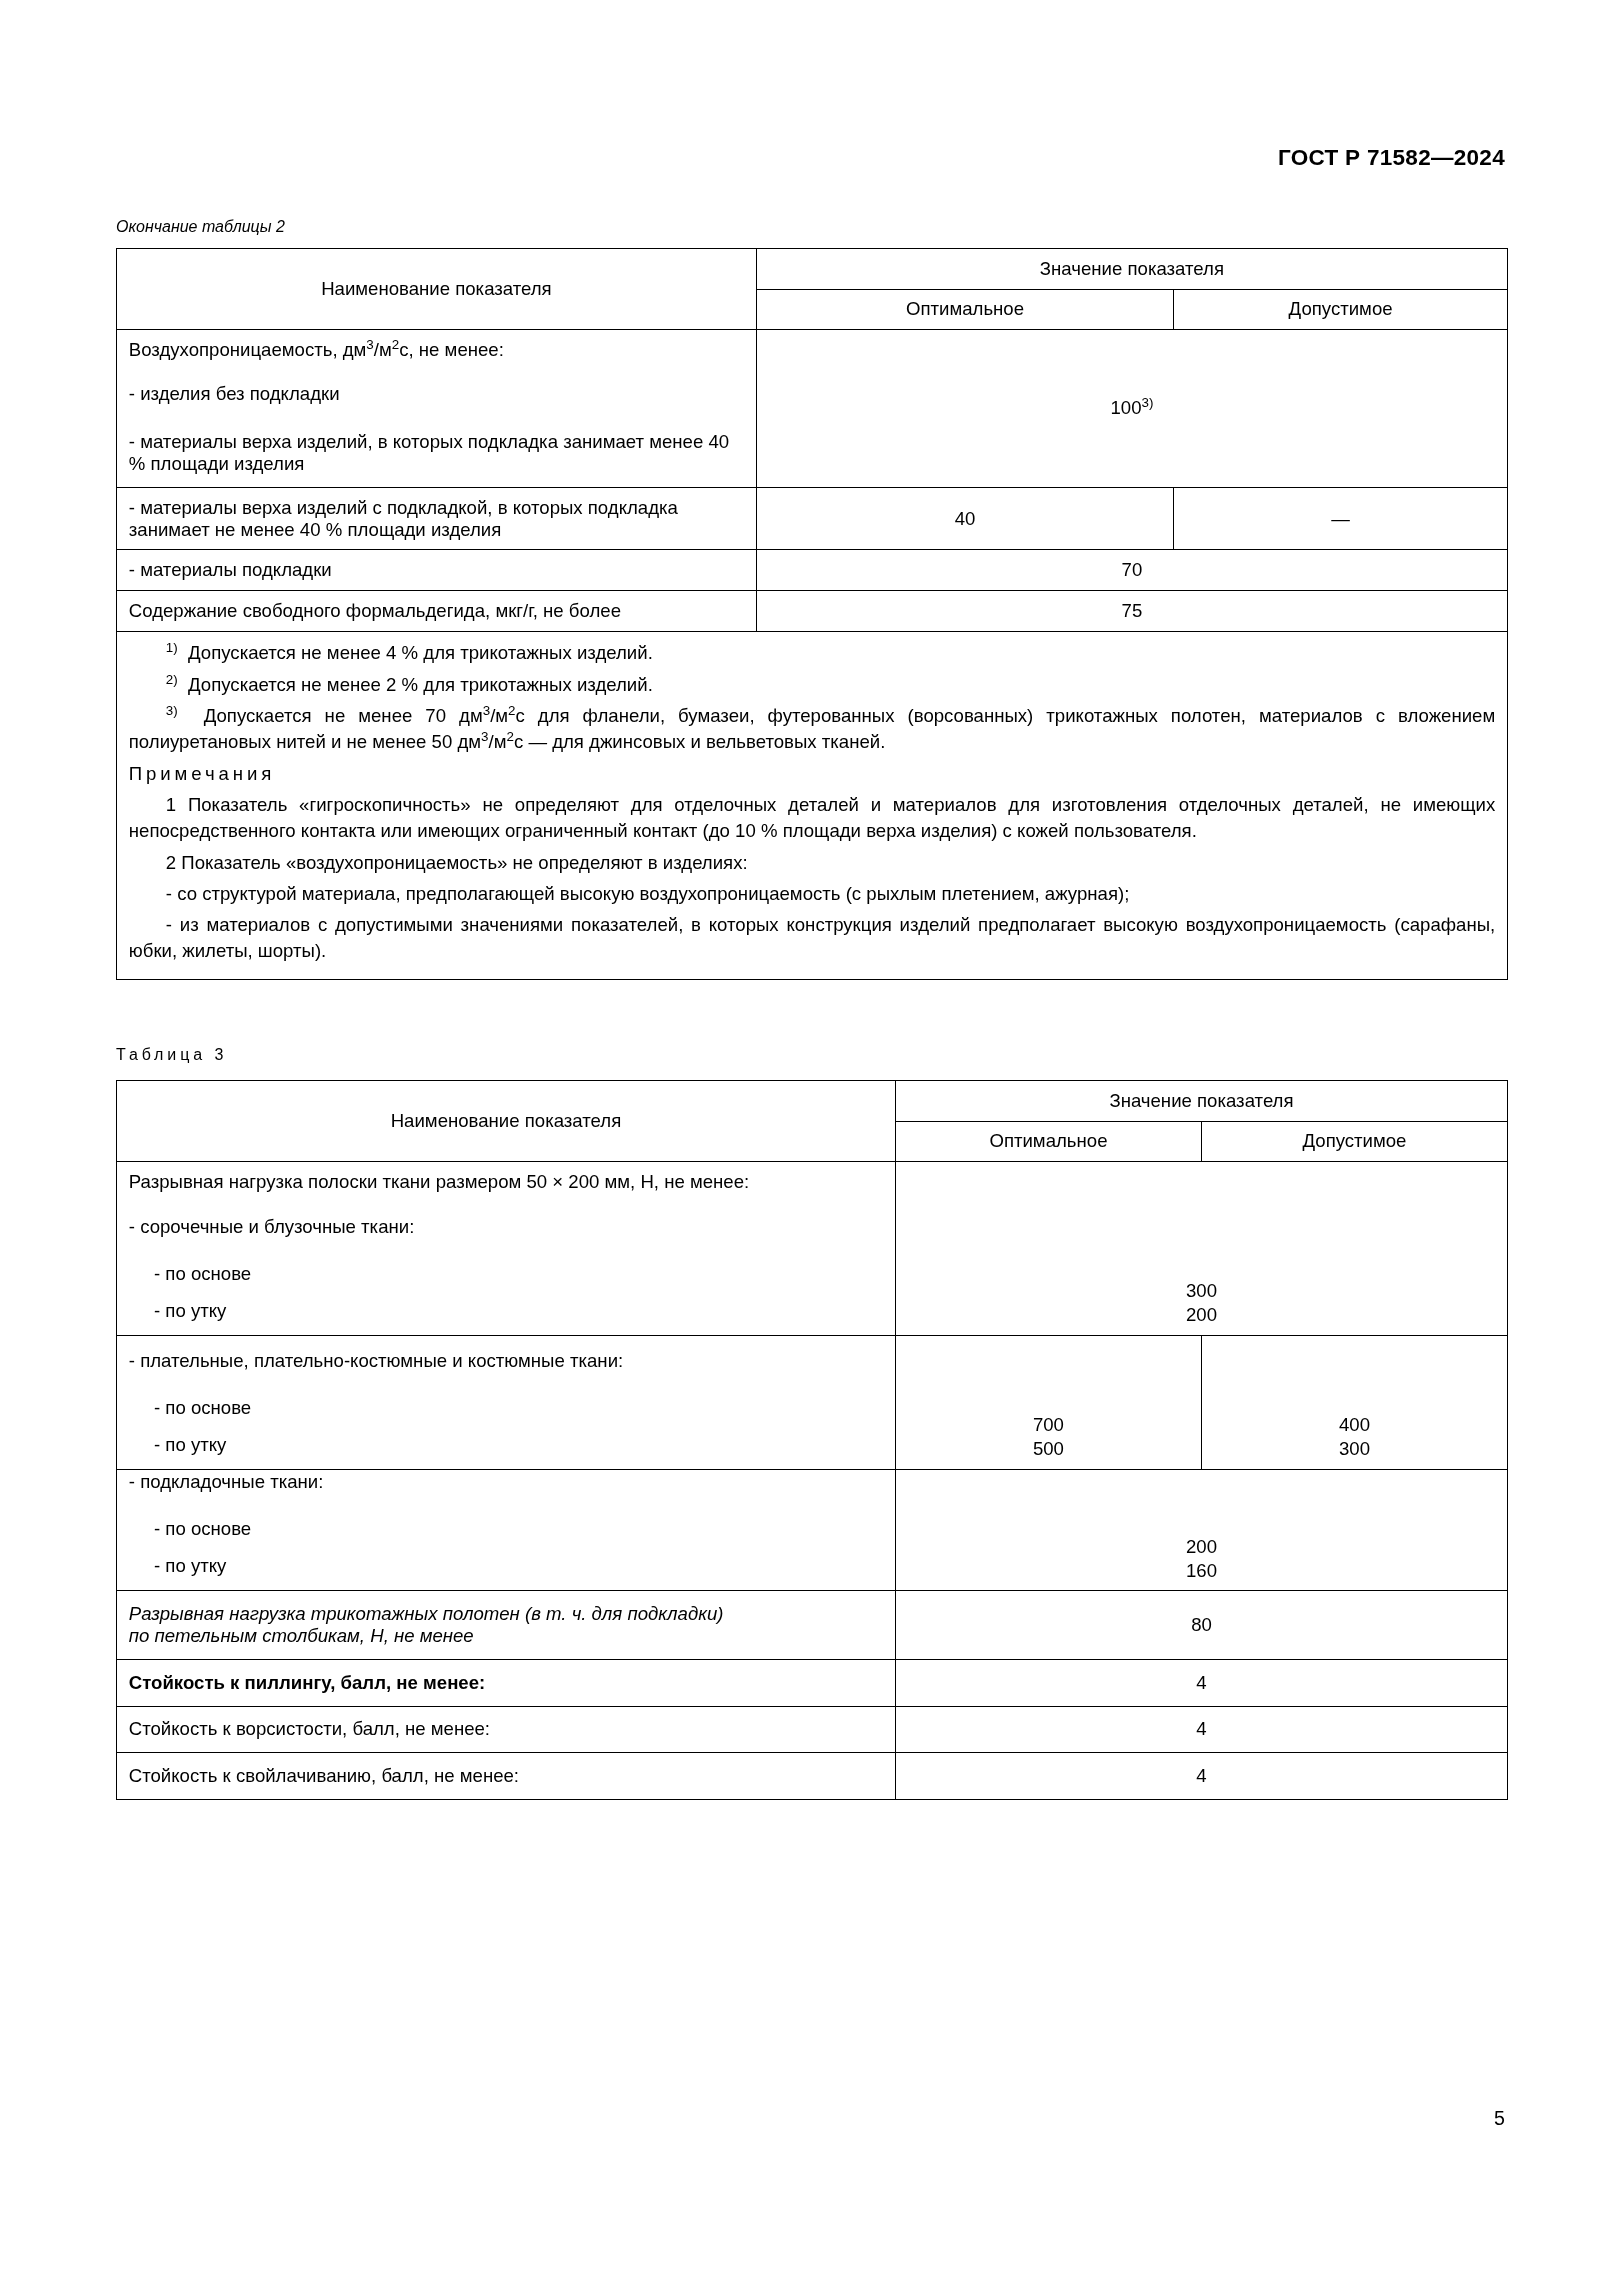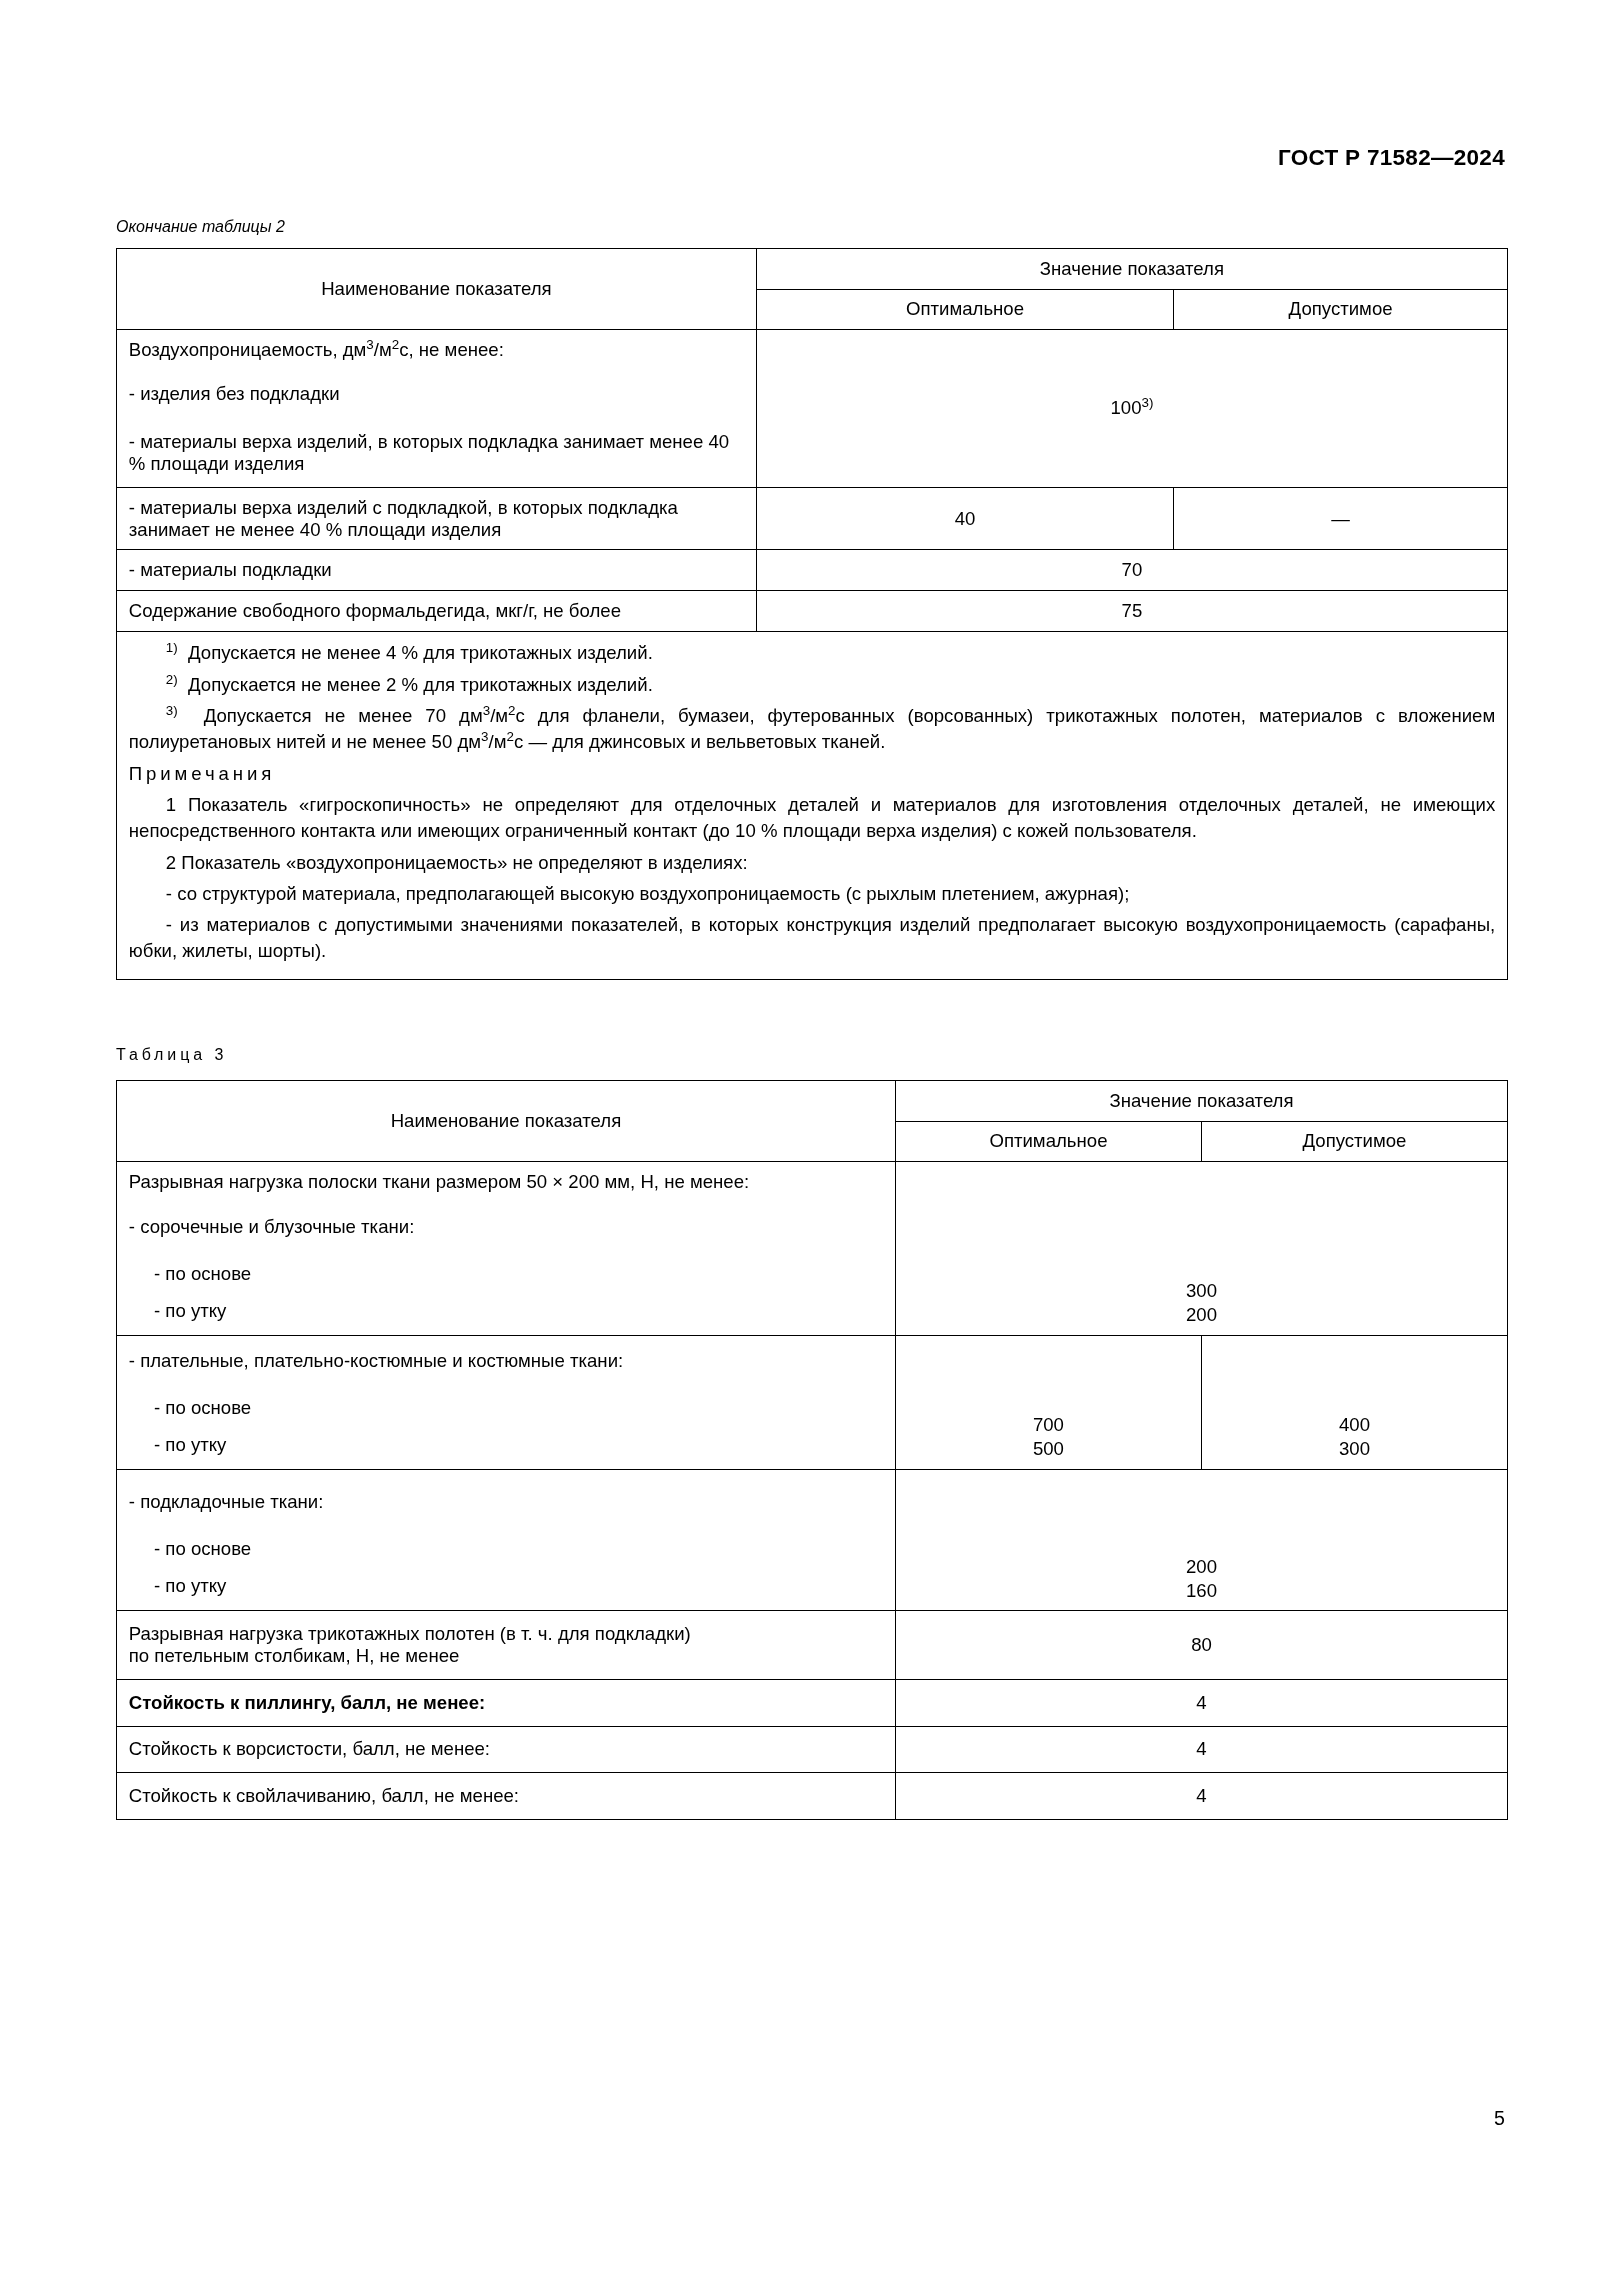--- a/index.html
+++ b/index.html
@@ -210,35 +210,35 @@
           </td>
         </tr>
         <tr class="sub-row">
           <td class="c-left" style="border-top:0;border-bottom:0;padding-left:37px;padding-top:5.9px;padding-bottom:2px;">-  по основе</td>
         </tr>
         <tr class="sub-row">
           <td class="c-left" style="border-top:0;padding-left:37px;padding-top:2px;padding-bottom:7.8px;">-  по утку</td>
         </tr>
 
         <tr>
-          <td class="c-left" style="border-bottom:0;padding-top:21px;padding-bottom:13.7px;">-  подкладочные ткани:</td>
+          <td class="c-left" style="border-bottom:0;padding-top:1px;padding-bottom:13.7px;">-  подкладочные ткани:</td>
           <td colspan="2" rowspan="3" class="c-center" style="vertical-align:bottom;">
             <div style="padding-bottom:2px;">200</div>
             <div>160</div>
           </td>
         </tr>
         <tr class="sub-row">
           <td class="c-left" style="border-top:0;border-bottom:0;padding-left:37px;padding-top:5.9px;padding-bottom:2px;">-  по основе</td>
         </tr>
         <tr class="sub-row">
           <td class="c-left" style="border-top:0;padding-left:37px;padding-top:2px;padding-bottom:7.8px;">-  по утку</td>
         </tr>
 
         <tr>
-          <td class="c-left" style="padding-top:11.8px;padding-bottom:11.8px;">
+          <td class="c-left" style="padding-top:11.8px;padding-bottom:11.8px;font-style:italic;">
             Разрывная нагрузка трикотажных полотен (в т. ч. для подкладки)<br>по петельным столбикам, Н, не менее
           </td>
           <td colspan="2" class="c-center">80</td>
         </tr>
         <tr>
           <td class="c-left" style="padding-top:11.8px;padding-bottom:11.8px;font-weight:bold;">Стойкость к пиллингу, балл, не менее:</td>
           <td colspan="2" class="c-center">4</td>
         </tr>
         <tr>
           <td class="c-left" style="padding-top:11.8px;padding-bottom:11.8px;">Стойкость к ворсистости, балл, не менее:</td>

